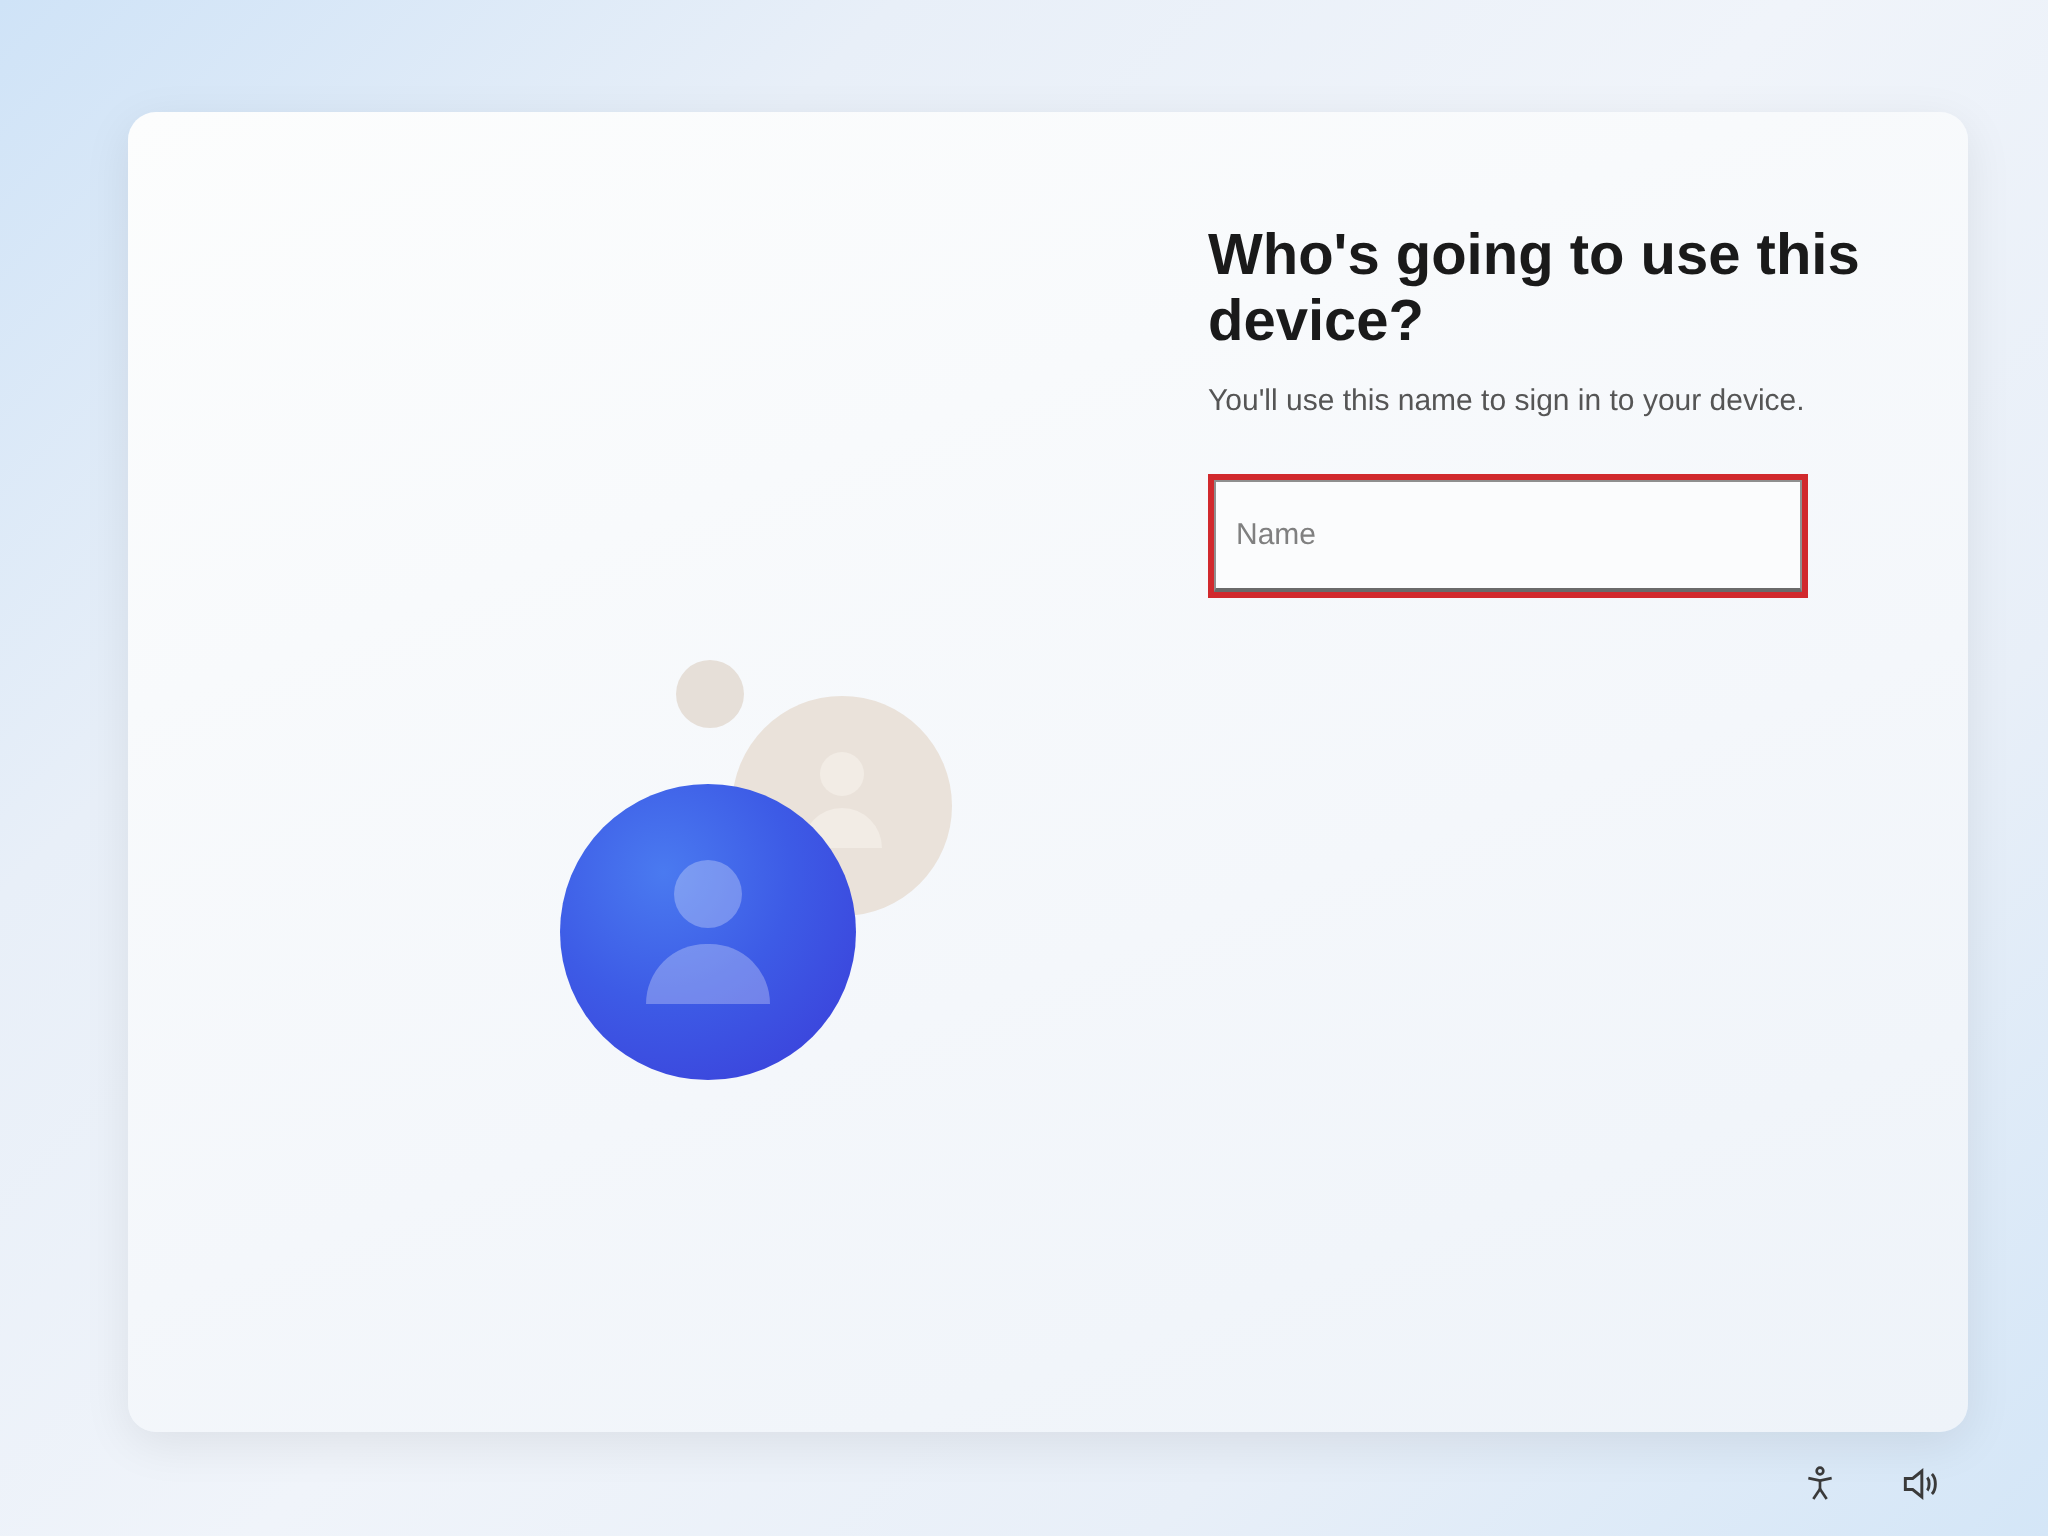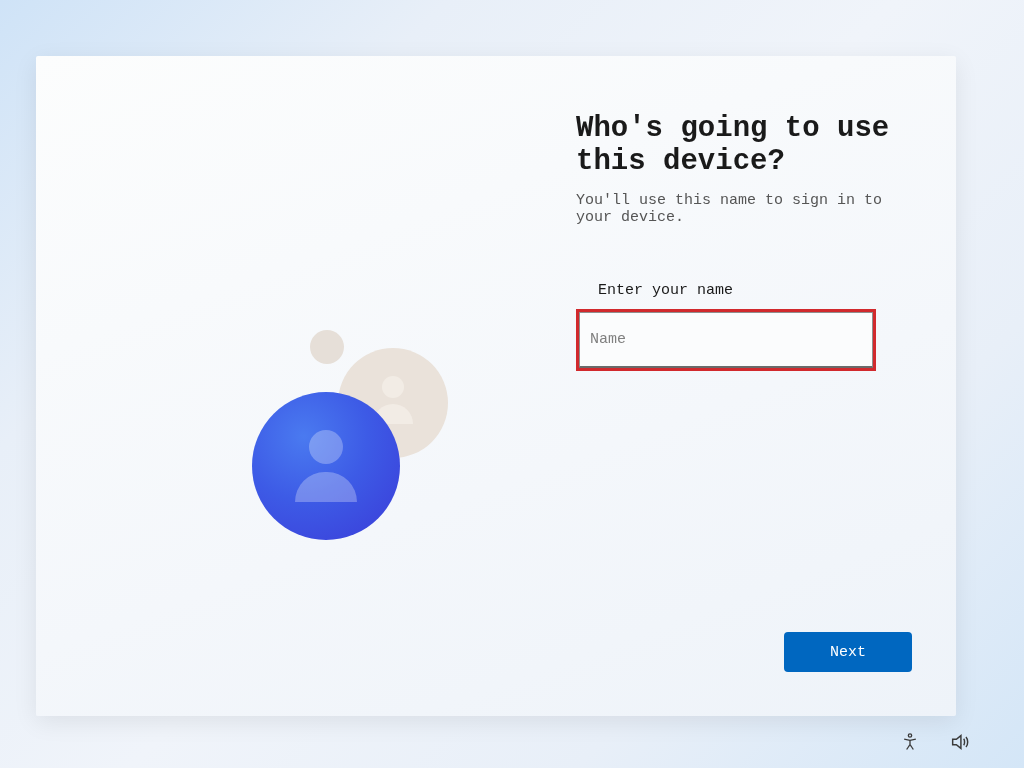--- a/index.html
+++ b/index.html
@@ -10,30 +10,29 @@
     body {
       width: 1024px;
       height: 768px;
       font-family: "Segoe UI", -apple-system, sans-serif;
       background: linear-gradient(135deg, #cfe3f7 0%, #e8eff8 25%, #f0f4fa 50%, #e8eff8 75%, #d4e6f7 100%);
       overflow: hidden;
       position: relative;
     }
     .card {
       position: absolute;
-      left: 36px;
+      left: 64px;
       top: 56px;
       width: 920px;
       height: 660px;
       background: linear-gradient(160deg, #fcfdfd 0%, #f4f7fb 60%, #eef3f9 100%);
-      border-radius: 2px;
+      border-radius: 14px;
       box-shadow: 0 6px 24px rgba(0,0,0,0.08);
       padding: 50px 44px 40px 44px;
       display: flex;
-      font-family: Liberation Mono, monospace;
     }
     .left-pane {
       flex: 0 0 460px;
       position: relative;
     }
     .illustration {
       position: absolute;
       top: 220px;
       left: 120px;
     }
@@ -110,21 +109,21 @@
     }
     .title {
       font-size: 29px;
       font-weight: 600;
       color: #1a1a1a;
       margin-bottom: 14px;
     }
     .subtitle {
       font-size: 15px;
       color: #555;
-      margin-bottom: 56px;
+      margin-bottom: 28px;
     }
     .field-label {
       font-size: 15px;
       color: #1a1a1a;
       margin-bottom: 10px;
       margin-left: 22px;
     }
     .input-wrap {
       border: 3px solid #d1292d;
       padding: 0;
@@ -197,27 +196,25 @@
         <div class="person-head"></div>
         <div class="person-body"></div>
       </div>
     </div>
   </div>
 
   <div class="right-pane">
     <h1 class="title">Who's going to use this device?</h1>
     <p class="subtitle">You'll use this name to sign in to your device.</p>
 
-    <div class="field-label">Enter your name</div>
     <div class="input-wrap">
       <input type="text" class="name-input" placeholder="Name" style="">
     </div>
   </div>
 
-  <button class="next-btn">Next</button>
 </div>
 
 <div class="taskbar-icons">
   <div class="tb-btn">
     <svg width="20" height="20" viewBox="0 0 24 24" fill="none" stroke-width="1.6">
       <circle cx="12" cy="4.2" r="2"></circle>
       <path d="M5 8.5 L12 10 L19 8.5"></path>
       <path d="M12 10 L12 15"></path>
       <path d="M12 15 L8 21"></path>
       <path d="M12 15 L16 21"></path>

